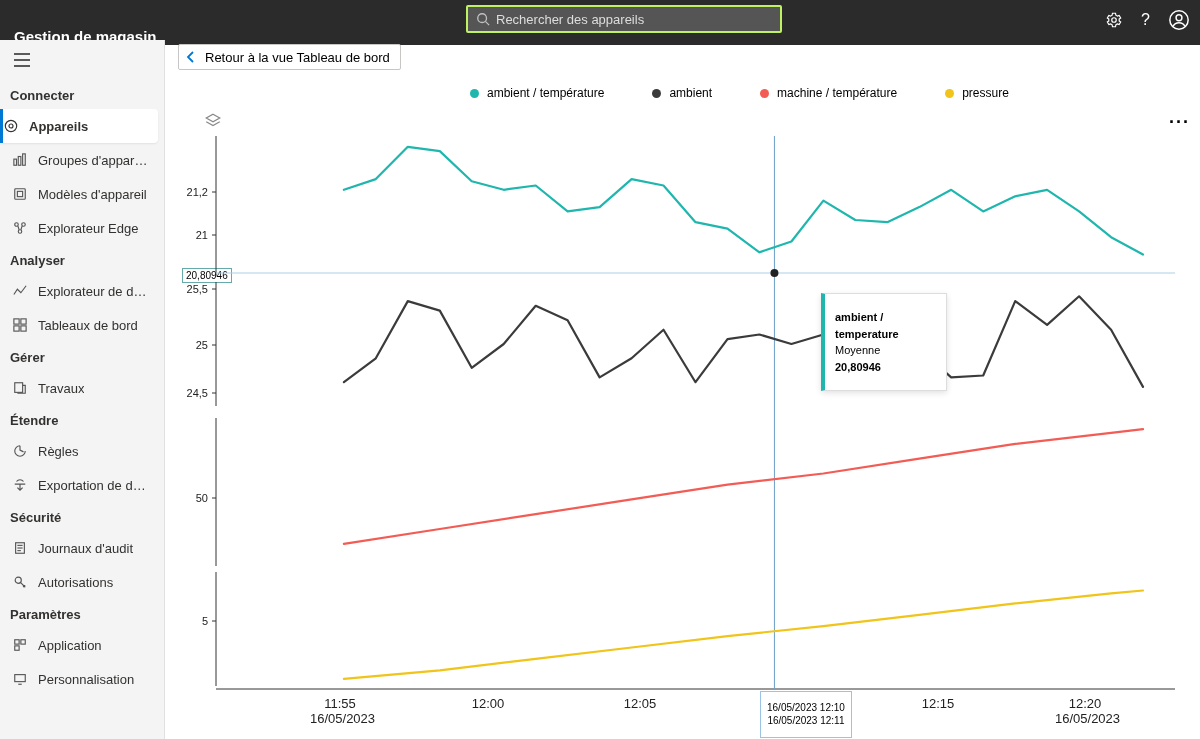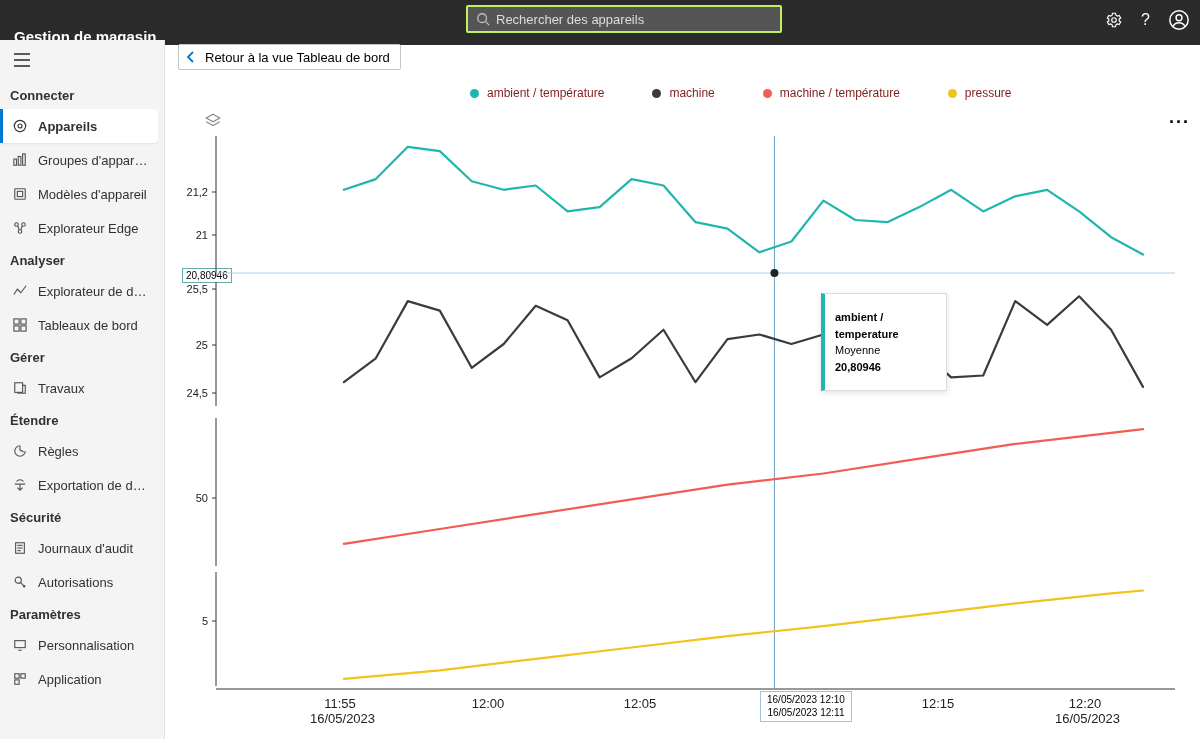--- a/index.html
+++ b/index.html
@@ -19,32 +19,32 @@
 
 .sidebar { position: absolute; left: 0; top: 40px; width: 165px; height: 699px;
   background: #f4f4f4; border-right: 1px solid #e1e1e1; font-size: 13px; color: #323130;
   overflow: hidden; }
 .sb-hamburger { height: 40px; display: flex; align-items: center; padding-left: 14px; }
 .sb-section { padding: 8px 10px 6px 10px; font-weight: 600; font-size: 13px; }
 .sb-item { height: 34px; display: flex; align-items: center; padding-left: 12px; gap: 10px;
   cursor: pointer; }
 .sb-item .ic { width: 16px; height: 16px; display: inline-flex; align-items: center; justify-content: center; }
 .sb-item.active { background: #fff; font-weight: 600; border-left: 3px solid #0078d4;
-  padding-left: 9px; margin-right: 6px; border-top-right-radius: 4px; border-bottom-right-radius: 4px;
+  padding-left: 0; margin-right: 6px; border-top-right-radius: 4px; border-bottom-right-radius: 4px;
   box-shadow: 0 1px 2px rgba(0,0,0,.08); }
 .sb-item span.label { white-space: nowrap; overflow: hidden; text-overflow: ellipsis; max-width: 110px; }
 
 
 .backbtn { position: absolute; left: 178px; top: 44px; height: 26px;
   border: 1px solid #c8c6c4; border-radius: 2px; background: #fff;
   font-size: 13px; display: flex; align-items: center; gap: 8px; padding: 0 10px 0 6px;
   cursor: pointer; }
 
 
-.legend { position: absolute; left: 470px; top: 86px; display: flex; gap: 48px; font-size: 12px; color: #7f1d1d; }
+.legend { position: absolute; left: 470px; top: 86px; display: flex; gap: 48px; font-size: 12px; color: #000000; }
 .legend .item { display: flex; align-items: center; gap: 8px; }
 .dot { width: 9px; height: 9px; border-radius: 50%; }
 
 
 .chart { position: absolute; left: 180px; top: 106px; width: 1005px; height: 610px; }
 .chart .more { position: absolute; right: -5px; top: 6px; font-size: 18px; font-weight: 700;
   letter-spacing: 1px; cursor: pointer; }
 .layers { position: absolute; left: 24px; top: 6px; opacity: .7; cursor: pointer; }
 .axis-label { position: absolute; font-size: 11px; color: #222; text-align: right; }
 .xaxis-label { position: absolute; font-size: 13px; color: #222; text-align: center; }
@@ -56,21 +56,21 @@
   padding: 15px 10px; font-size: 11px; line-height: 1.5; }
 .tooltip .t1 { font-weight: 600; }
 .tooltip .t3 { font-weight: 700; }
 
 
 .flag { position: absolute; left: 182px; top: 268px; font-size: 10px; border: 1px solid #6aa;
   background: #fff; padding: 1px 3px; }
 
 
 .xflag { position: absolute; left: 760px; top: 691px; font-size: 10px;
-  border: 1px solid #9bc3e6; background: #fff; padding: 2px 6px; text-align: center; line-height: 1.25; }
+  border: 1px solid #9bc3e6; background: #fff; padding: 10px 6px; text-align: center; line-height: 1.25; }
 
 svg.plot { position: absolute; left: 0; top: 0; width: 1005px; height: 610px; }
 </style>
 </head>
 <body>
 
 <div class="topbar">
   <div class="title">Gestion de magasin</div>
   <div class="search">
     <svg width="14" height="14" viewBox="0 0 16 16" fill="none" stroke="#ddd" stroke-width="1.5">
@@ -216,53 +216,53 @@
           <path d="M8.5 8.5 14 14m-2-2 2 0m-2 0 0 2"></path>
         </svg>
       </span>
     <span class="label">Autorisations</span>
   </div>
 
   <div class="sb-section">Paramètres</div>
   <div class="sb-item">
     <span class="ic">
         <svg width="14" height="14" viewBox="0 0 16 16" fill="none" stroke="#555" stroke-width="1.3">
-          <rect x="2" y="3" width="12" height="8"></rect>
-          <line x1="6" y1="14" x2="10" y2="14"></line>
-        </svg>
-      </span>
-    <span class="label">Personnalisation</span>
-  </div>
-  <div class="sb-item">
-    <span class="ic">
-        <svg width="14" height="14" viewBox="0 0 16 16" fill="none" stroke="#555" stroke-width="1.3">
           <rect x="2" y="2" width="5" height="5"></rect>
           <rect x="9" y="2" width="5" height="5"></rect>
           <rect x="2" y="9" width="5" height="5"></rect>
         </svg>
       </span>
     <span class="label">Application</span>
+  </div>
+  <div class="sb-item">
+    <span class="ic">
+        <svg width="14" height="14" viewBox="0 0 16 16" fill="none" stroke="#555" stroke-width="1.3">
+          <rect x="2" y="3" width="12" height="8"></rect>
+          <line x1="6" y1="14" x2="10" y2="14"></line>
+        </svg>
+      </span>
+    <span class="label">Personnalisation</span>
   </div>
 </div>
 
 <div class="backbtn">
   <svg width="12" height="12" viewBox="0 0 12 12" fill="none" stroke="#0078d4" stroke-width="1.8">
       <polyline points="8,1 3,6 8,11"></polyline>
     </svg>
   <span>Retour à la vue Tableau de bord</span>
 </div>
 
 <div class="legend">
   <div class="item">
       <span class="dot" style="background:#1fb6ad"></span>
       <span>ambient / température</span>
     </div>
   <div class="item">
       <span class="dot" style="background:#3b3b3b"></span>
-      <span>machine</span>
+      <span>ambient</span>
     </div>
   <div class="item">
       <span class="dot" style="background:#f25c54"></span>
       <span>machine / température</span>
     </div>
   <div class="item">
       <span class="dot" style="background:#f0c419"></span>
       <span>pressure</span>
     </div>
 </div>

